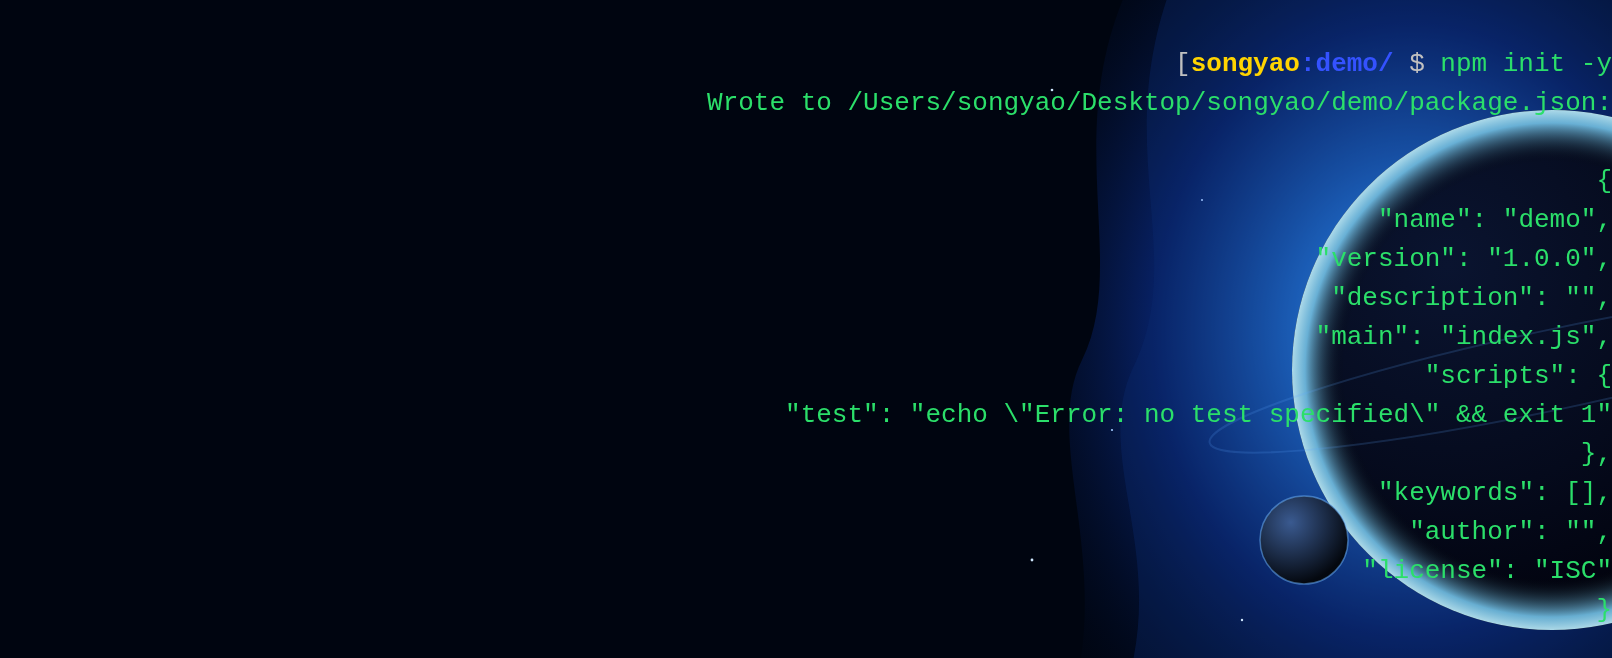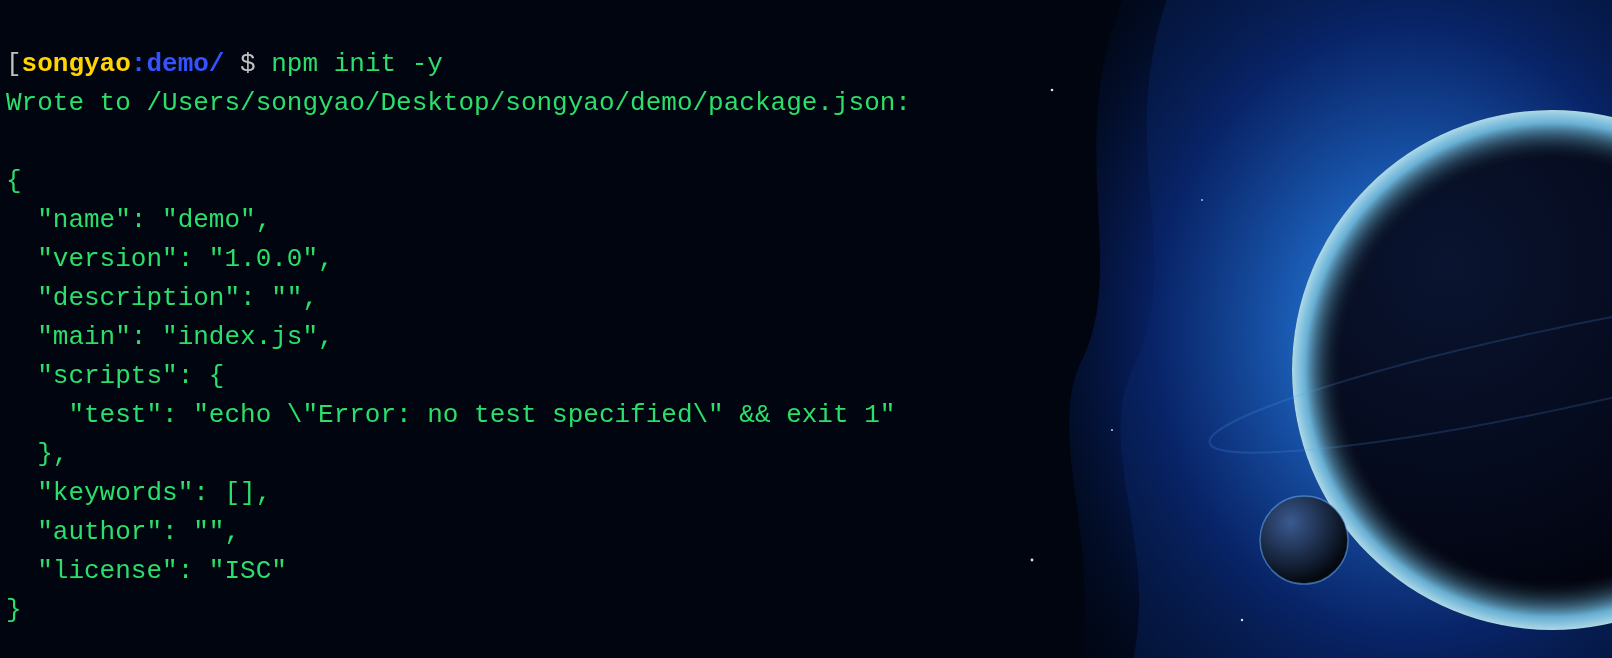--- a/index.html
+++ b/index.html
@@ -18,20 +18,21 @@
     top:0;right:0;
     width:620px;height:658px;
     pointer-events:none;
     z-index:0;
   }
   .terminal{
     position:relative;
     z-index:1;
     padding:6px 0 0 6px;
     white-space:pre;
+    text-align:right;
   }
   .bracket{color:#c0c0c0;}
   .user{color:#ffd400;font-weight:bold;}
   .path{color:#3452ff;font-weight:bold;}
   .dollar{color:#c0c0c0;}
   .cmd{color:#2bdf6a;}
   .out{color:#2bdf6a;}
 </style>
 </head>
 <body>

